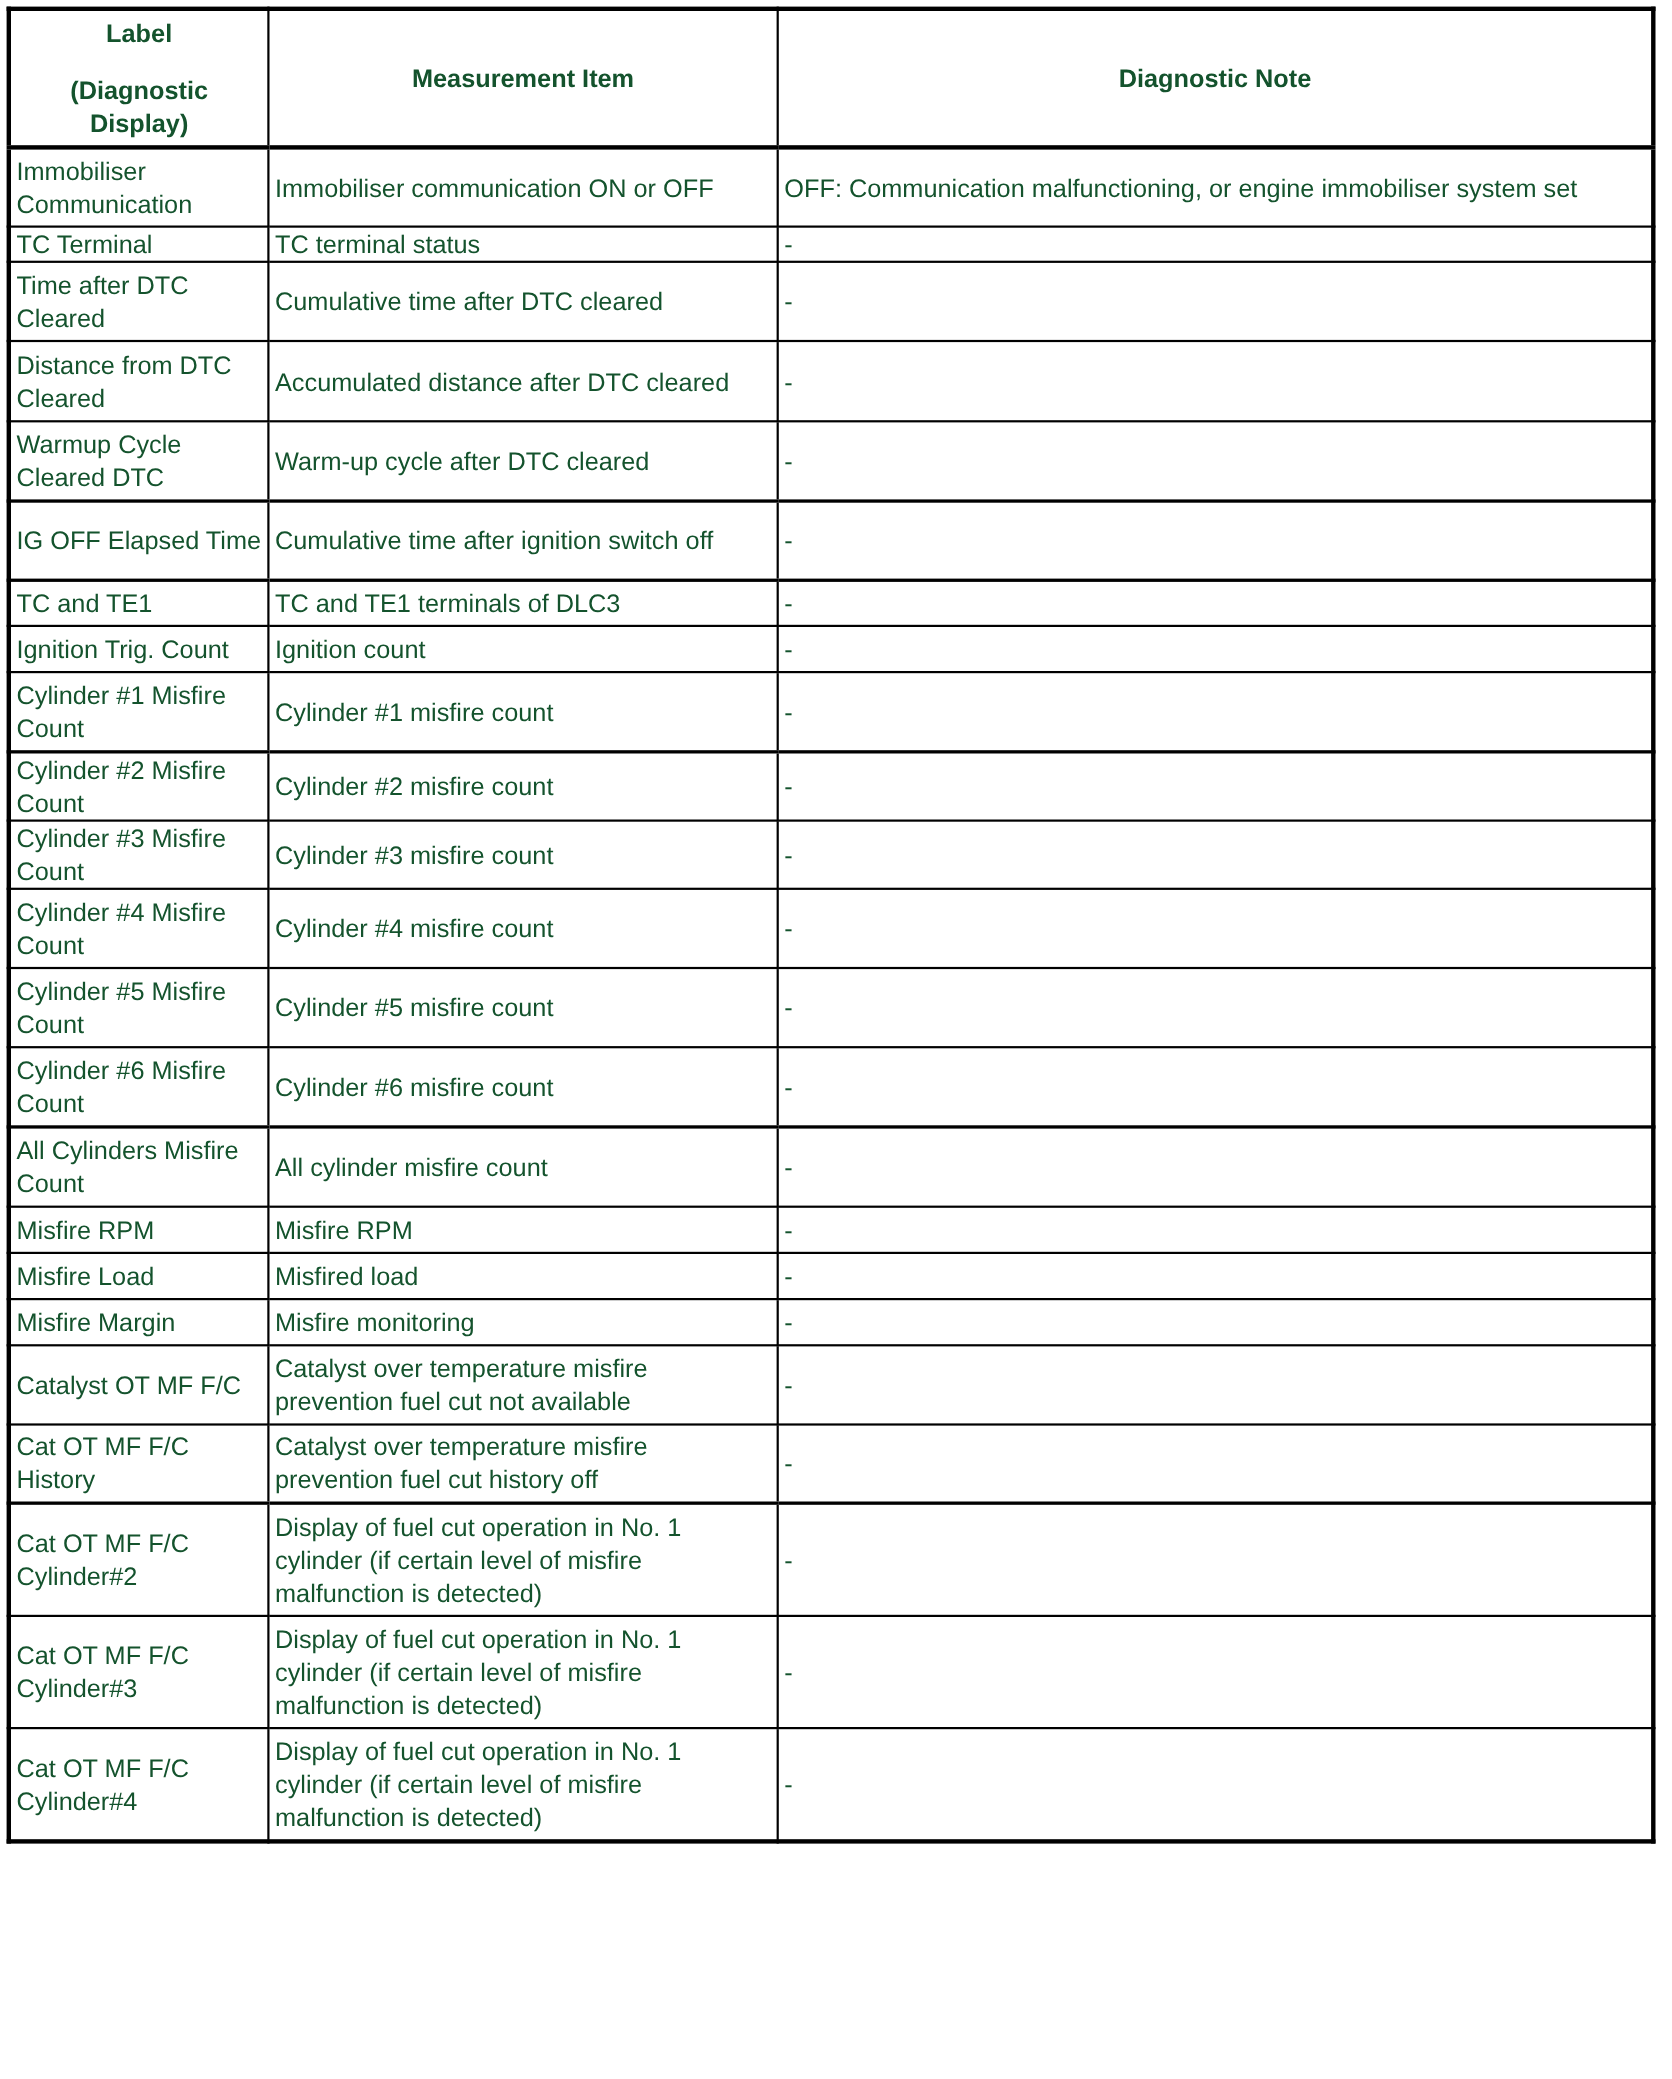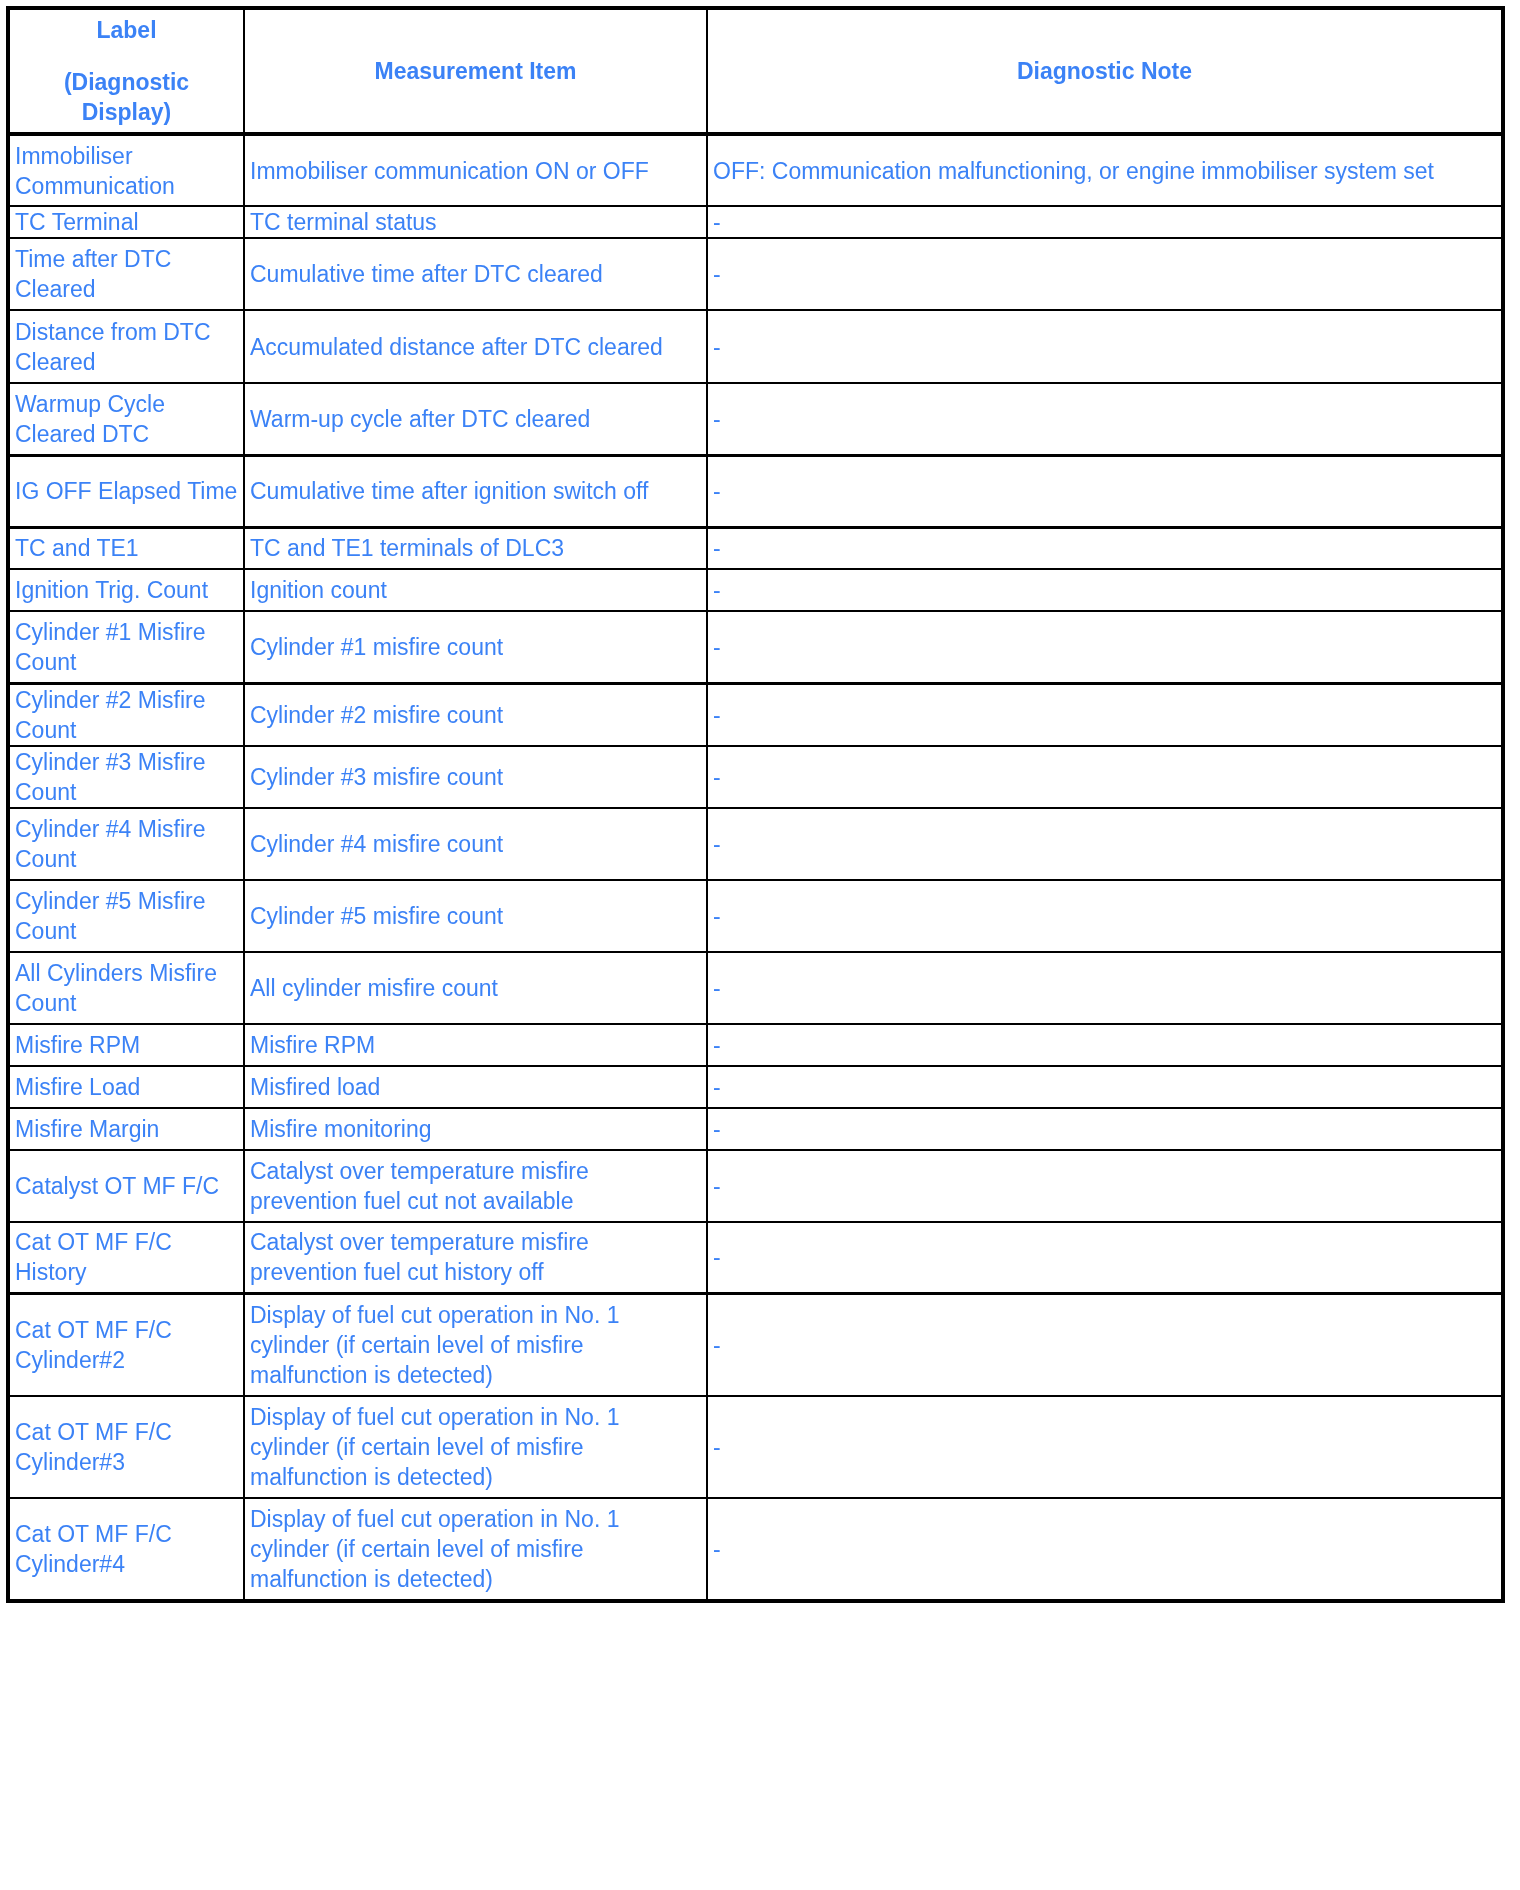--- a/index.html
+++ b/index.html
@@ -4,21 +4,21 @@
 <style>
   html, body { margin: 0; padding: 0; background: #ffffff; }
   body { width: 1520px; height: 1890px; position: relative; overflow: hidden; }
   .doc-table {
     position: absolute; left: 6px; top: 6px;
     border-collapse: collapse;
     border: 4px solid #000;
     font-family: "Liberation Sans", sans-serif;
     font-size: 23px;
     line-height: 30px;
-    color: #3b82f6;
+    color: #14532d;
     table-layout: fixed;
   }
   .doc-table th, .doc-table td {
     border: 2px solid #000;
     padding: 0 5px;
     vertical-align: middle;
     text-align: left;
     overflow: hidden;
   }
   .doc-table th {
@@ -109,20 +109,25 @@
       <tr style="height: 72px;">
     <td>Cylinder #4 Misfire Count</td>
     <td>Cylinder #4 misfire count</td>
     <td class="note">-</td>
   </tr>
       <tr style="height: 72px;">
     <td>Cylinder #5 Misfire Count</td>
     <td>Cylinder #5 misfire count</td>
     <td class="note">-</td>
   </tr>
+      <tr style="height: 73px;">
+    <td class="thick-bottom">Cylinder #6 Misfire Count</td>
+    <td class="thick-bottom">Cylinder #6 misfire count</td>
+    <td class="note thick-bottom">-</td>
+  </tr>
       <tr style="height: 72px;">
     <td>All Cylinders Misfire Count</td>
     <td>All cylinder misfire count</td>
     <td class="note">-</td>
   </tr>
       <tr style="height: 42px;">
     <td>Misfire RPM</td>
     <td>Misfire RPM</td>
     <td class="note">-</td>
   </tr>

